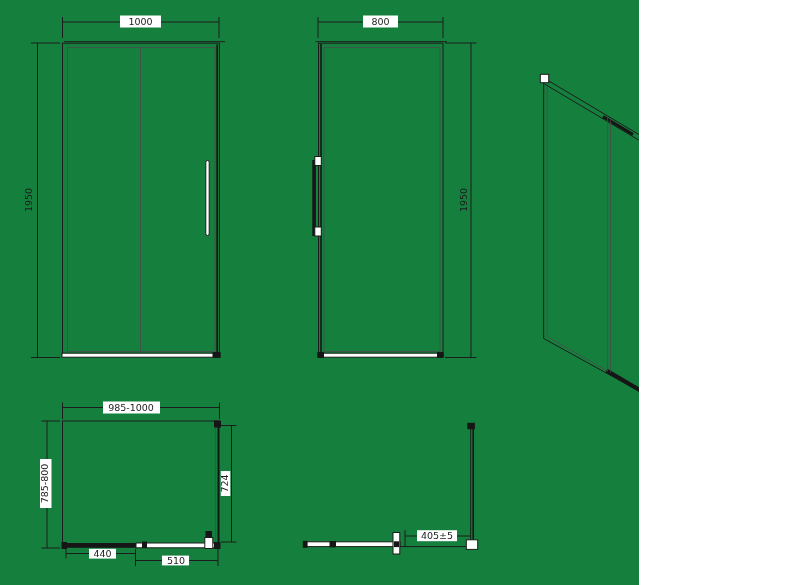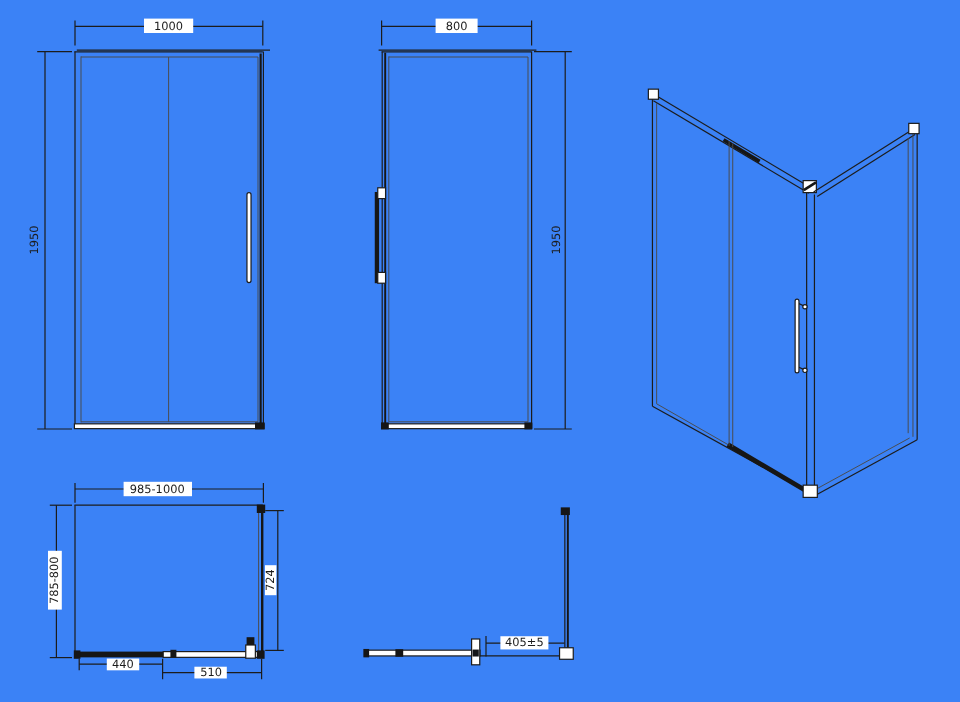--- a/index.html
+++ b/index.html
@@ -1,16 +1,16 @@
 <!DOCTYPE html>
 <html><head>
 <meta charset="utf-8">
 <style>
   html,body{margin:0;padding:0;background:#ffffff;}
-  #canvas{position:relative;width:800px;height:585px;background:#3b82f6;overflow:hidden;}
+  #canvas{position:relative;width:639px;height:585px;background:#15803d;overflow:hidden;}
   svg{display:block;}
   svg text{font-family:"DejaVu Sans","Liberation Sans",sans-serif;font-size:9.5px;fill:#1c1c1c;}
   .dim{text-anchor:middle;dominant-baseline:middle;letter-spacing:0;}
   .ln{stroke:#1c1c1c;stroke-width:1;fill:none;}
   .thin{stroke:#4a4a4a;stroke-width:0.8;fill:none;}
   .thick{stroke:#161616;fill:none;}
   .dark{fill:#161616;stroke:none;}
   .prof{fill:#ffffff;stroke:#1c1c1c;stroke-width:1;}
   .bg{fill:#ffffff;stroke:none;}
 </style>

